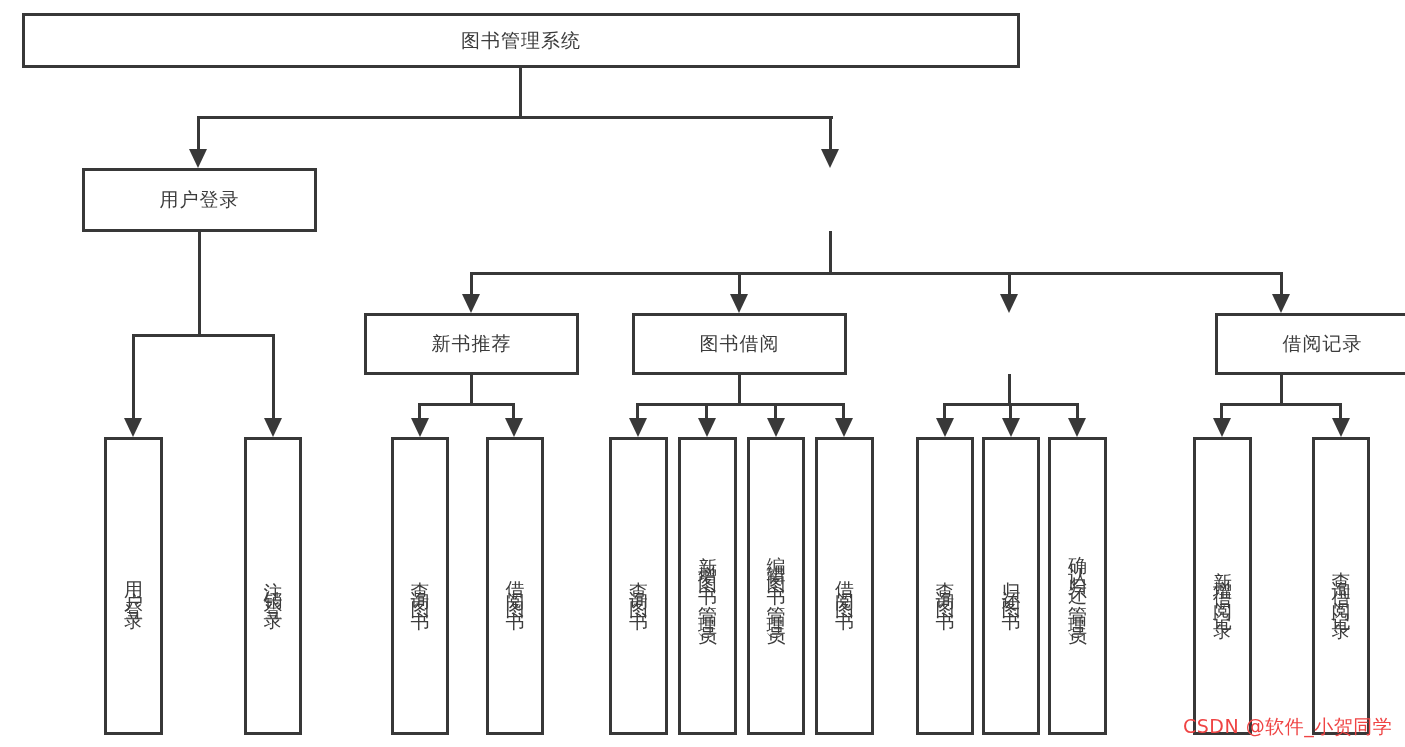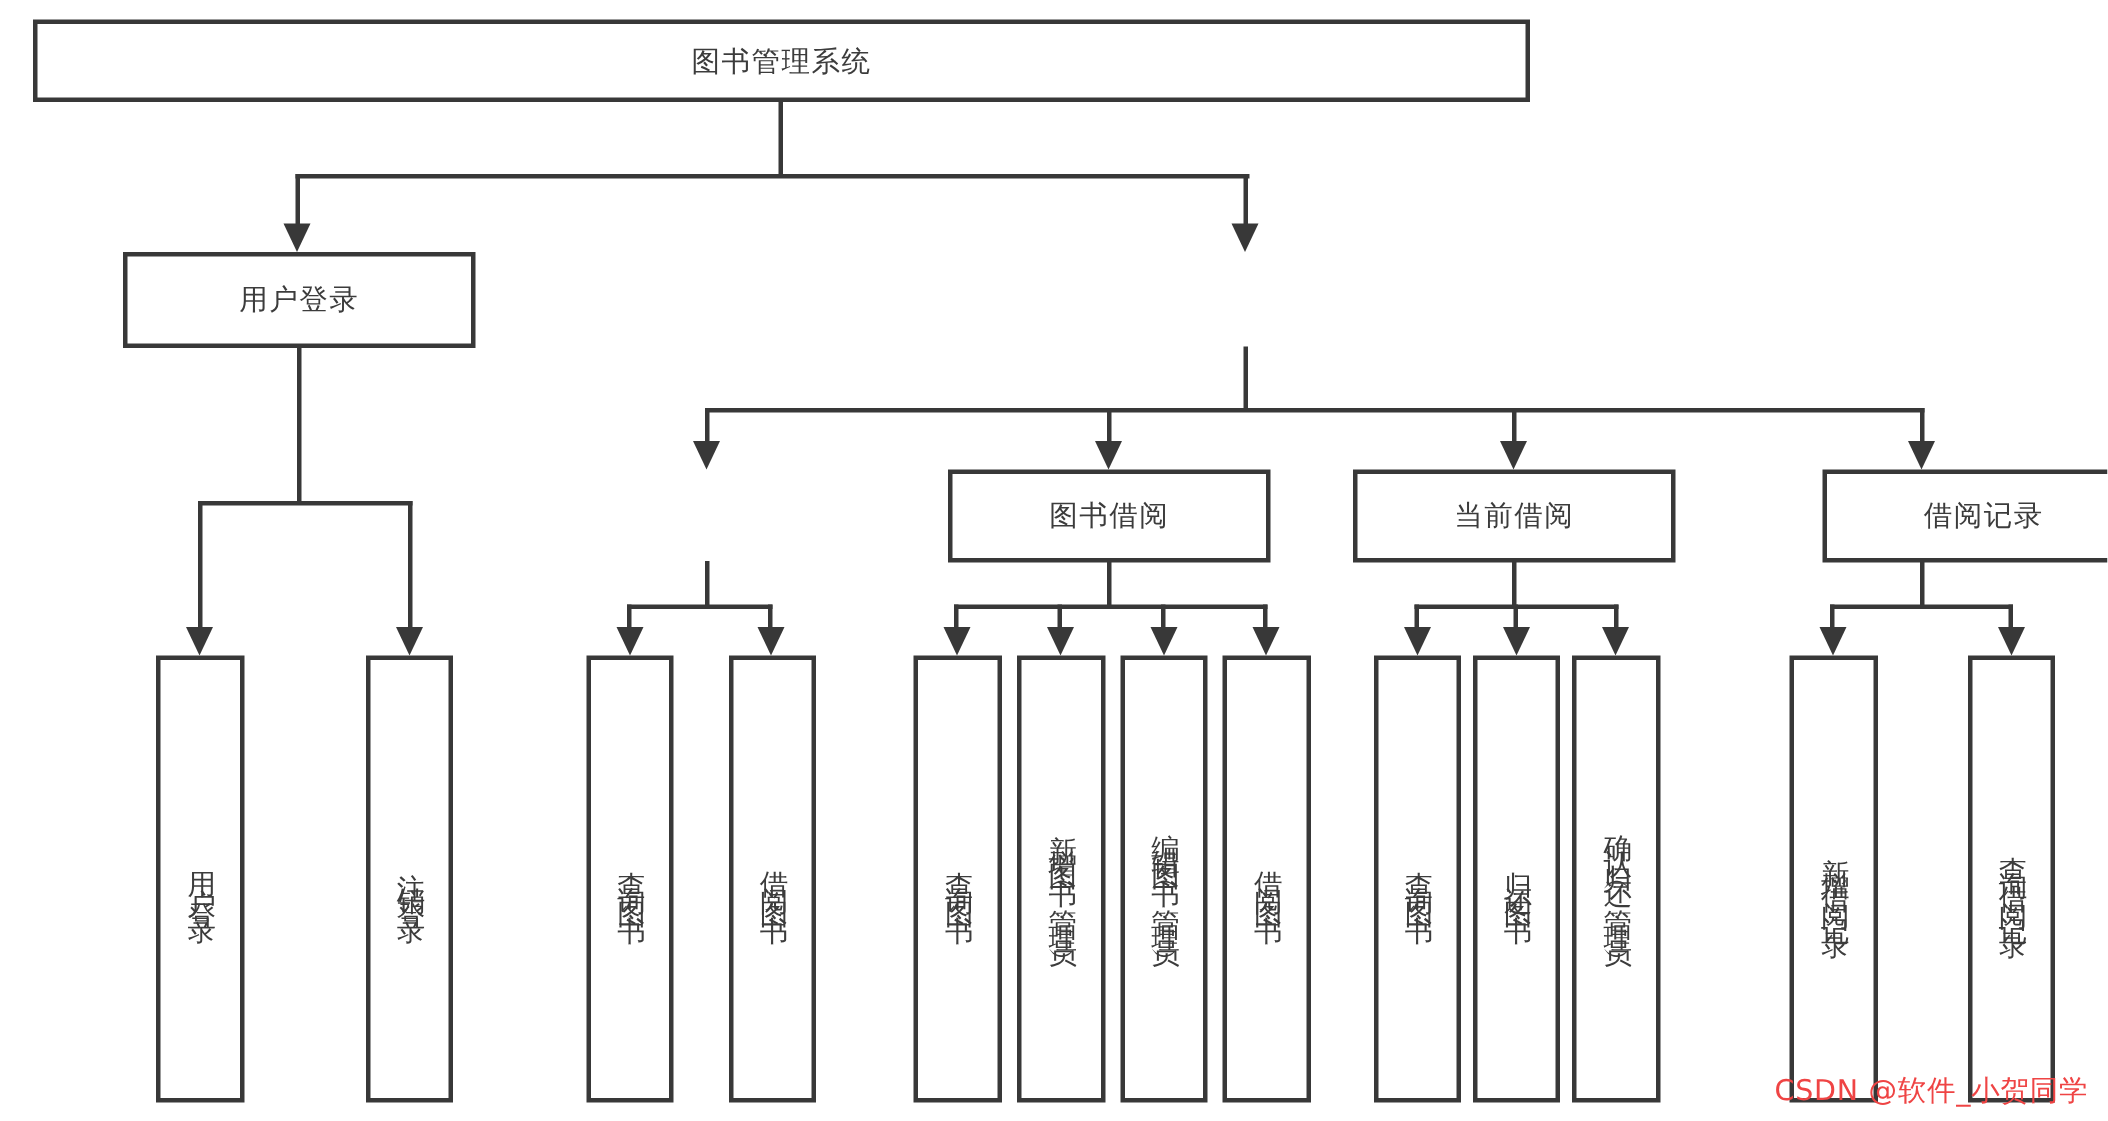--- a/index.html
+++ b/index.html
@@ -52,24 +52,24 @@
 </head>
 <body>
 
 <div id="stage">
 
   <div class="box-h" style="left:22px; top:13px; width:998px; height:55px;">图书管理系统</div>
 
   <div class="box-h" style="left:82px; top:168px; width:235px; height:64px;">用户登录</div>
 
 
+  <div class="box-h" style="left:364px; top:313px; width:215px; height:62px;">新书推荐</div>
 
   <div class="box-h" style="left:632px; top:313px; width:215px; height:62px;">图书借阅</div>
 
-  <div class="box-h" style="left:902px; top:313px; width:215px; height:62px;">当前借阅</div>
 
   <div class="box-h" style="left:1172px; top:313px; width:215px; height:62px;margin-left:43px;">借阅记录</div>
 
   <div class="box-v" style="left:104px; top:437px; width:59px; height:298px;">
     <span>用户登录</span>
   </div>
   <div class="box-v" style="left:244px; top:437px; width:58px; height:298px;">
     <span>注销登录</span>
   </div>
 

